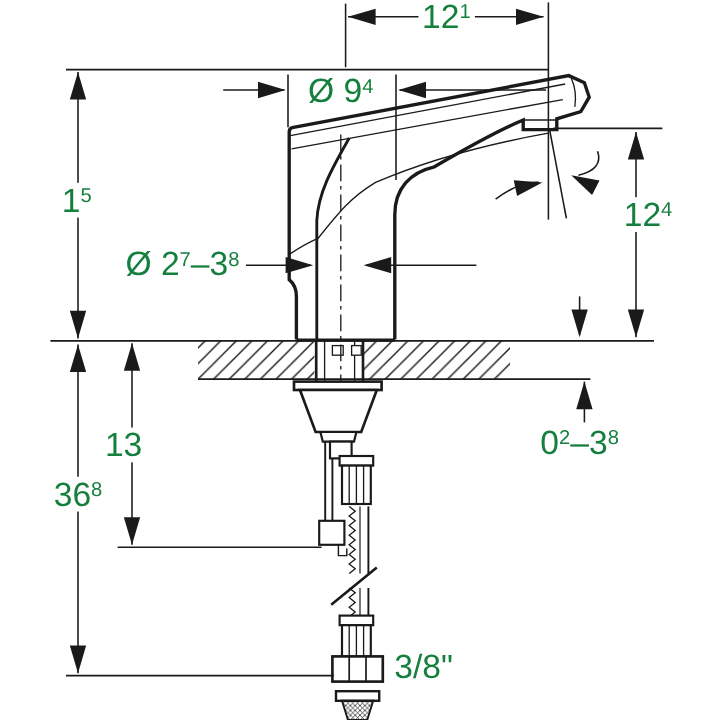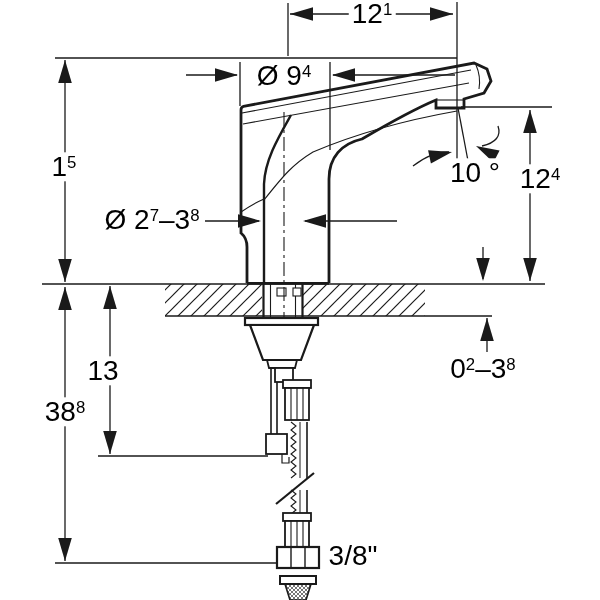--- a/index.html
+++ b/index.html
@@ -4,21 +4,21 @@
 <style>
   html,body{margin:0;padding:0;background:#fff;}
   .stage{
     position:relative;width:600px;height:600px;background:#fff;overflow:hidden;
     font-family:"Liberation Sans","DejaVu Sans",sans-serif;color:#1a1a1a;
   }
   .stage svg{position:absolute;left:0;top:0;}
   .dim-label{
     position:absolute;transform:translate(-50%,-50%);
     background:#fff;padding:0 3px;line-height:1.05;
-    font-size:28px;white-space:nowrap;color:#000000;z-index:5;
+    font-size:28px;white-space:nowrap;color:#15803d;z-index:5;
   }
   .dim-label sup{
     font-size:60%;line-height:0;position:relative;top:-0.48em;vertical-align:baseline;
   }
 </style>
 </head>
 <body>
 
 <div class="stage">
 
@@ -146,20 +146,19 @@
     <use href="#ah" transform="translate(483,281) rotate(90)"></use>
     <use href="#ah" transform="translate(452,152) rotate(-12)"></use>
     <use href="#ah" transform="translate(476,146) rotate(207)"></use>
   </g>
 </svg>
 
 <div class="dim-label" style="left:372px;top:14px;"><span>12</span><sup>1</sup></div>
 <div class="dim-label" style="left:284px;top:76px;"><span>Ø 9</span><sup>4</sup></div>
 <div class="dim-label" style="left:64px;top:167px;"><span>1</span><sup>5</sup></div>
 <div class="dim-label" style="left:152px;top:220px;"><span>Ø 2</span><sup>7</sup><span>–3</span><sup>8</sup></div>
-<div class="dim-label" style="left:475px;top:173px;"><span>10 °</span></div>
 <div class="dim-label" style="left:540px;top:179px;"><span>12</span><sup>4</sup></div>
 <div class="dim-label" style="left:483px;top:369px;"><span>0</span><sup>2</sup><span>–3</span><sup>8</sup></div>
 <div class="dim-label" style="left:103px;top:371px;"><span>13</span></div>
-<div class="dim-label" style="left:65px;top:412px;"><span>38</span><sup>8</sup></div>
+<div class="dim-label" style="left:65px;top:412px;"><span>36</span><sup>8</sup></div>
 <div class="dim-label" style="left:353px;top:556px;"><span>3/8"</span></div>
 
 </div>
 
 </body></html>

